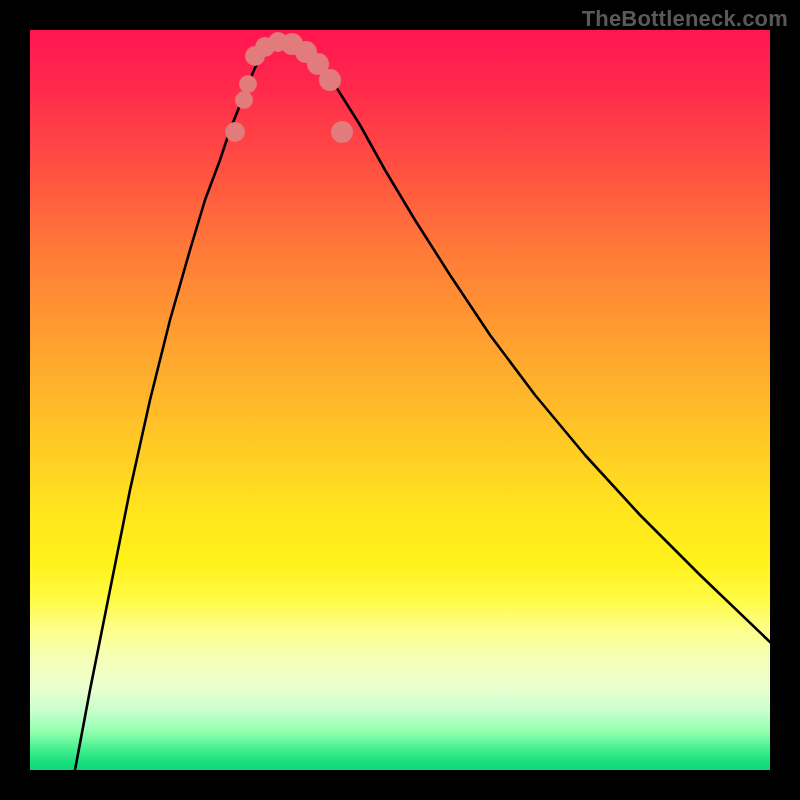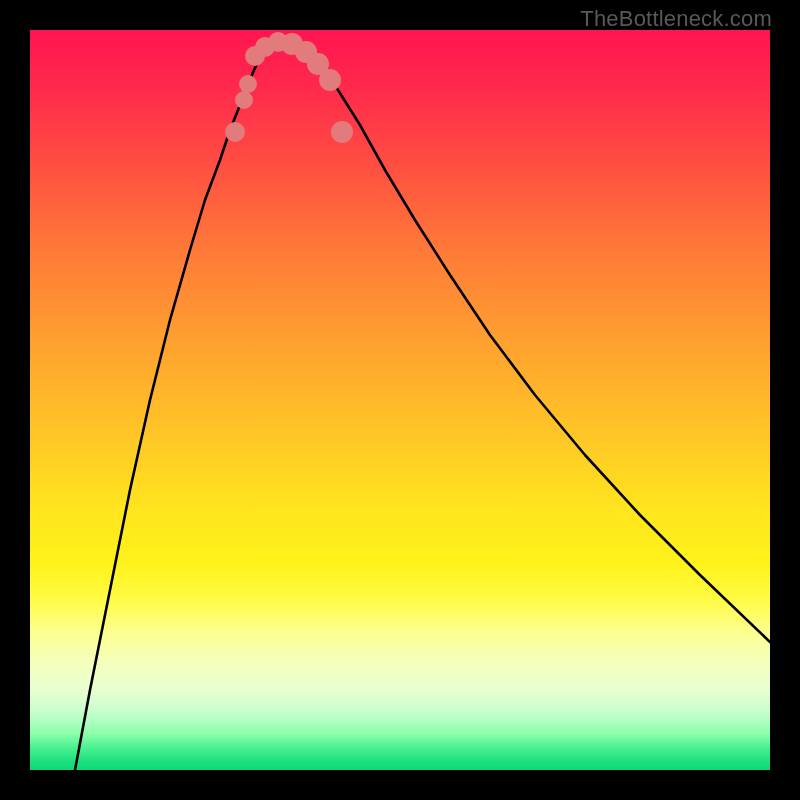--- a/index.html
+++ b/index.html
@@ -45,25 +45,25 @@
       #c8ffcd 92%,
       #8effad 95%,
       #4af091 97%,
       #18df7e 99%,
       #0fd877 100%
     );
   }
   .watermark {
     position: absolute;
     top: 6px;
-    right: 28px;
+    right: 12px;
     color: #595959;
     font-size: 22px;
     letter-spacing: 0.2px;
-    font-weight: 400;
+    font-weight: 700;
     user-select: none;
   }
   svg.curve {
     position: absolute;
     inset: 0;
     width: 100%;
     height: 100%;
     overflow: visible;
   }
 </style>

